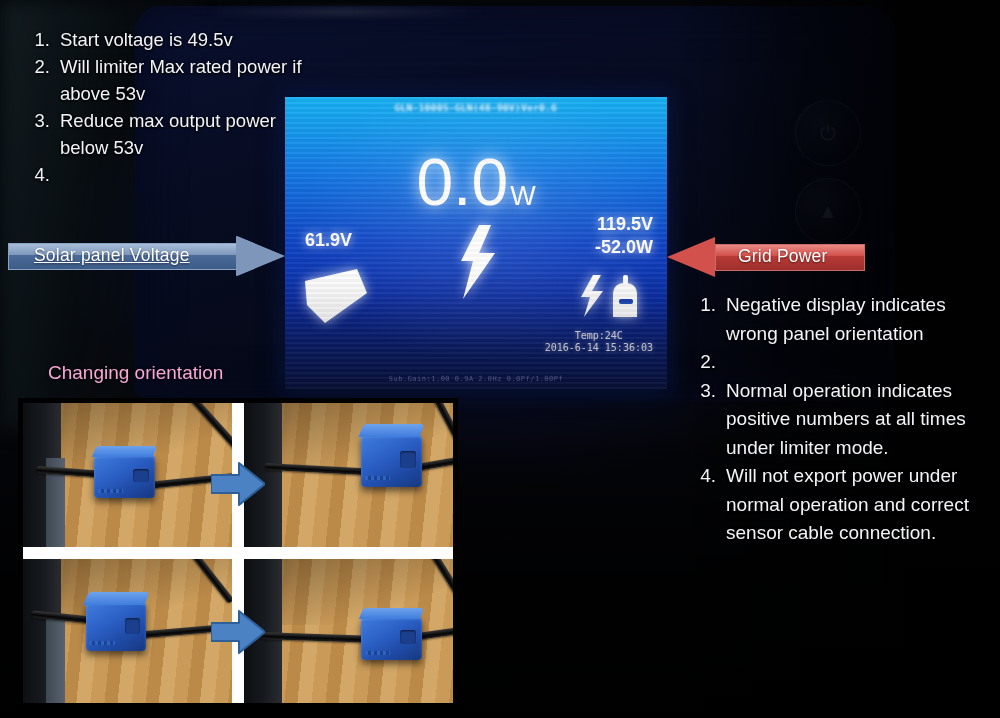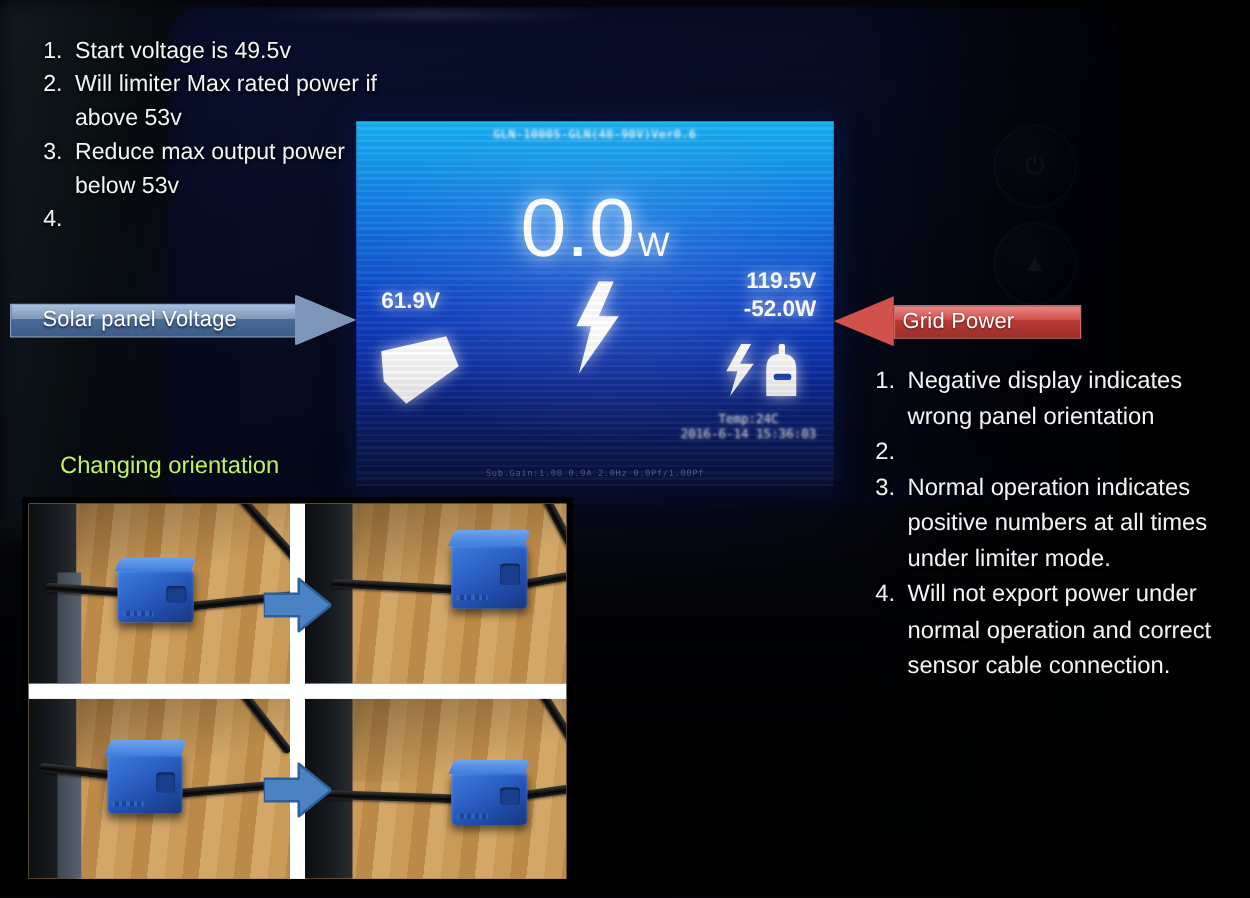--- a/index.html
+++ b/index.html
@@ -80,38 +80,38 @@
     background:linear-gradient(180deg,#9fb6d6 0%,#6d87ae 42%,#4e6party 42%,#41618c 100%);
     background:linear-gradient(180deg,#a8bdd9 0%,#7d96ba 45%,#4a6a99 46%,#3d5c87 100%);
     border:1px solid #8aa2c4;
   }
   #callout-solar .head{
     position:absolute;left:228px;top:-4px;width:0;height:0;
     border-top:20px solid transparent;border-bottom:20px solid transparent;
     border-left:48px solid #7d96ba;
     filter:drop-shadow(1px 0 0 #8aa2c4);
   }
-  #callout-solar .label{margin-left:26px;}
+  #callout-solar .label{margin-left:26px;text-decoration:underline;}
   
   #callout-grid{left:678px;top:241px;width:185px;}
   #callout-grid .shaft{
     position:absolute;left:37px;top:3px;width:148px;height:25px;
     background:linear-gradient(180deg,#e98a86 0%,#d3514c 42%,#b83a36 46%,#9e2f2c 100%);
     border:1px solid #c96b66;
   }
   #callout-grid .head{
     position:absolute;left:-11px;top:-4px;width:0;height:0;
     border-top:20px solid transparent;border-bottom:20px solid transparent;
     border-right:48px solid #d3514c;
   }
-  #callout-grid .label{margin-left:44px;}
+  #callout-grid .label{margin-left:60px;}
 
   
   #caption-orientation{
-    position:absolute;left:48px;top:362px;color:#bef264;font-size:19px;
+    position:absolute;left:48px;top:362px;color:#f9a8d4;font-size:19px;
     text-shadow:0 0 3px rgba(0,0,0,.9);
   }
 
   
   #lcd{
     position:absolute;left:285px;top:97px;width:382px;height:292px;
     background:linear-gradient(180deg,#18b2f2 0%,#1478e4 26%,#1045c6 50%,#0d2fa6 68%,#0b1f72 84%,#0a1444 100%);
     overflow:hidden;
     box-shadow:0 0 18px 4px rgba(10,30,90,.55), 0 0 3px 1px rgba(0,0,0,.6);
   }

